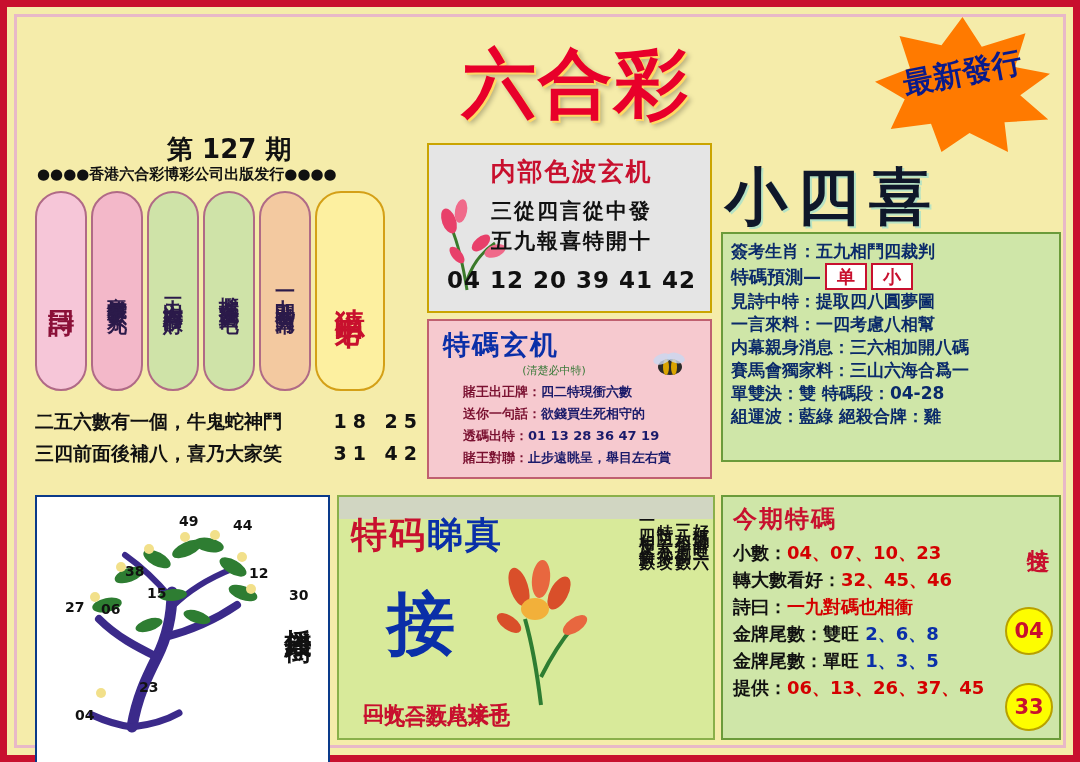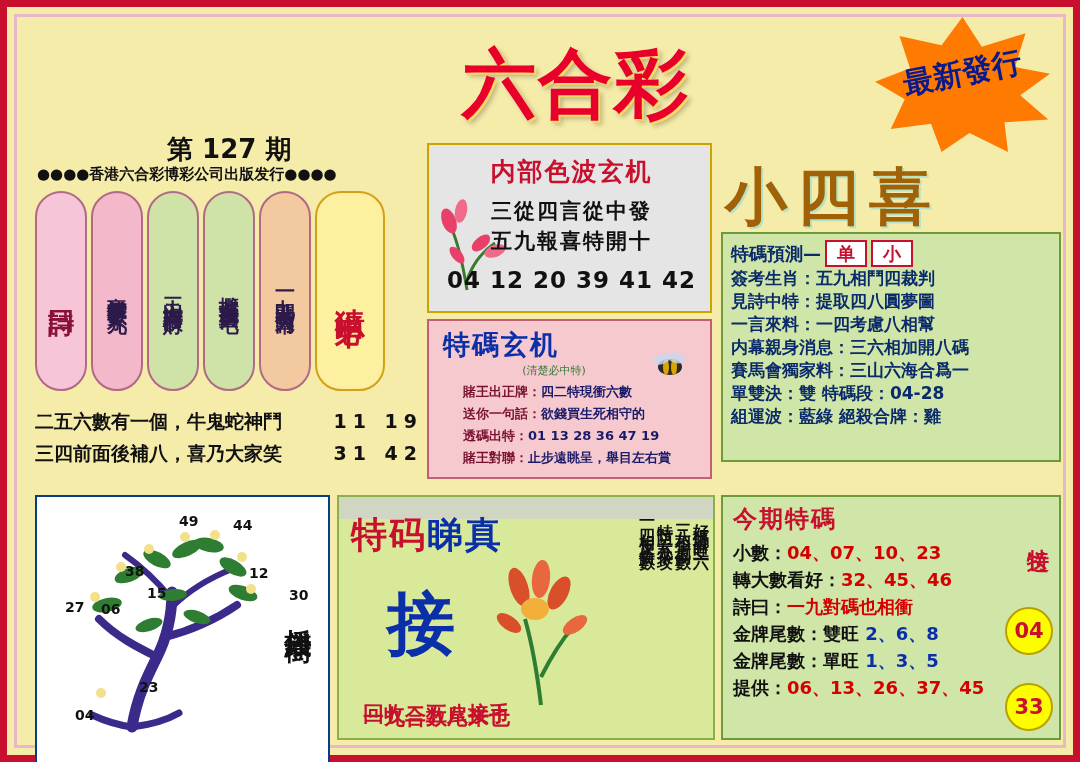--- a/index.html
+++ b/index.html
@@ -40,21 +40,21 @@
     clip-path:polygon(50% 0%,61% 22%,86% 12%,80% 37%,100% 42%,83% 58%,99% 76%,74% 78%,76% 100%,54% 86%,38% 100%,32% 79%,9% 83%,17% 61%,0% 48%,20% 38%,14% 14%,38% 21%);
   }
   .starburst .txt{
     position:absolute;left:0;top:36px;width:175px;text-align:center;
     font-size:30px;font-weight:bold;color:#0a1a8a;
     transform:rotate(-11deg);
     white-space:nowrap;
   }
   .xiaosixi{
     position:absolute;left:718px;top:148px;
-    font-size:62px;font-weight:bold;color:#a16207;
+    font-size:62px;font-weight:bold;color:#0f172a;
     letter-spacing:10px;
     text-shadow:2px 2px 0 #b6e3c4;
     white-space:nowrap;
   }
   
   .issue-no{
     position:absolute;left:160px;top:125px;
     font-size:26px;font-weight:bold;color:#111;
   }
   .publisher{
@@ -246,21 +246,21 @@
     <div class="cap c2">贏錢有數系一九</div>
     <div class="cap c3">三山六海有橫財</div>
     <div class="cap c4">攬珠藏寶二四七</div>
     <div class="cap c5">一九開出有內幕</div>
     <div class="cap c6">猜中必中</div>
   </div>
 
   <div class="verse-box">
     <div class="verse-row">
       <span>二五六數有一個，牛鬼蛇神鬥</span>
-      <span class="num">11 19</span>
+      <span class="num">18 25</span>
     </div>
     <div class="verse-row">
       <span>三四前面後補八，喜乃大家笑</span>
       <span class="num">31 42</span>
     </div>
   </div>
 
   <div class="yellow-box">
     <svg class="flower" viewBox="0 0 70 110">
       <path d="M30 105 C26 80 22 60 14 42" stroke="#3a7a2a" stroke-width="3" fill="none"></path>
@@ -295,24 +295,24 @@
     </div>
     <div class="pink-row pr3">
       <span class="lbl">透碼出特：</span><span>01 13 28 36 47 19</span>
     </div>
     <div class="pink-row pr4">
       <span class="lbl">賭王對聯：</span><span>止步遠眺呈，舉目左右賞</span>
     </div>
   </div>
 
   <div class="green-panel">
+    <div class="gp-row"><span class="lab">簽考生肖：</span><span class="val">五九相鬥四裁判</span></div>
     <div class="gp-row gp-first">
       <span>特碼預測—</span><span class="box">单</span><span class="box">小</span>
     </div>
-    <div class="gp-row"><span class="lab">簽考生肖：</span><span class="val">五九相鬥四裁判</span></div>
     <div class="gp-row"><span class="lab">見詩中特：</span><span class="val">提取四八圓夢圖</span></div>
     <div class="gp-row"><span class="lab">一言來料：</span><span class="val">一四考慮八相幫</span></div>
     <div class="gp-row"><span class="lab">内幕親身消息：</span><span class="val">三六相加開八碼</span></div>
     <div class="gp-row"><span class="lab">賽馬會獨家料：</span><span class="val">三山六海合爲一</span></div>
     <div class="gp-row"><span class="lab">單雙決：</span><span class="val">雙    特碼段：04-28</span></div>
     <div class="gp-row"><span class="lab">組運波：</span><span class="val">藍綠      絕殺合牌：雞</span></div>
   </div>
 
   <div class="tree-box">
     <svg viewBox="0 0 295 245" width="295" height="245">

